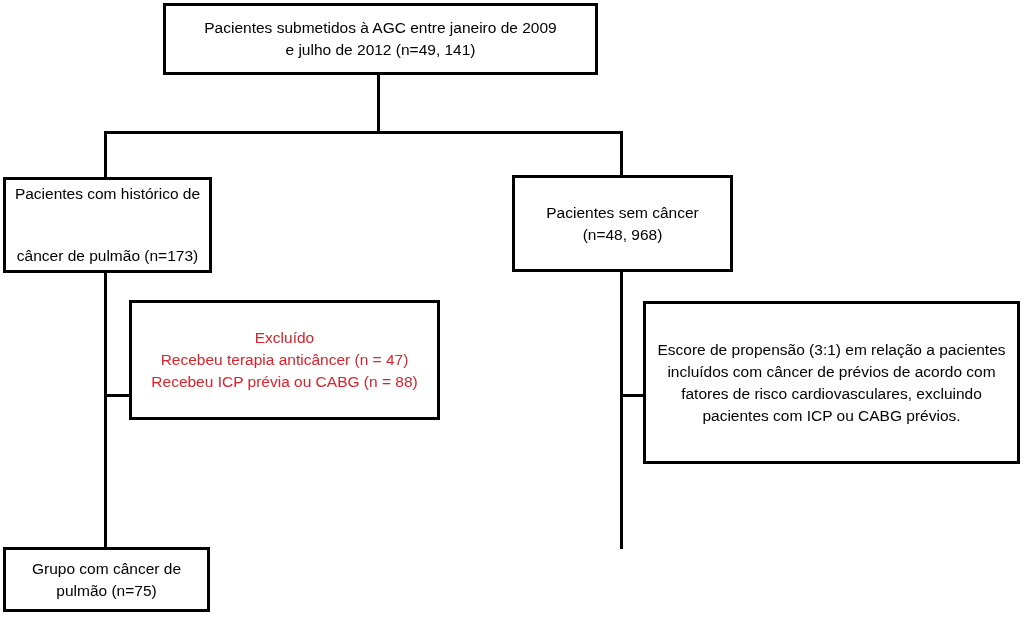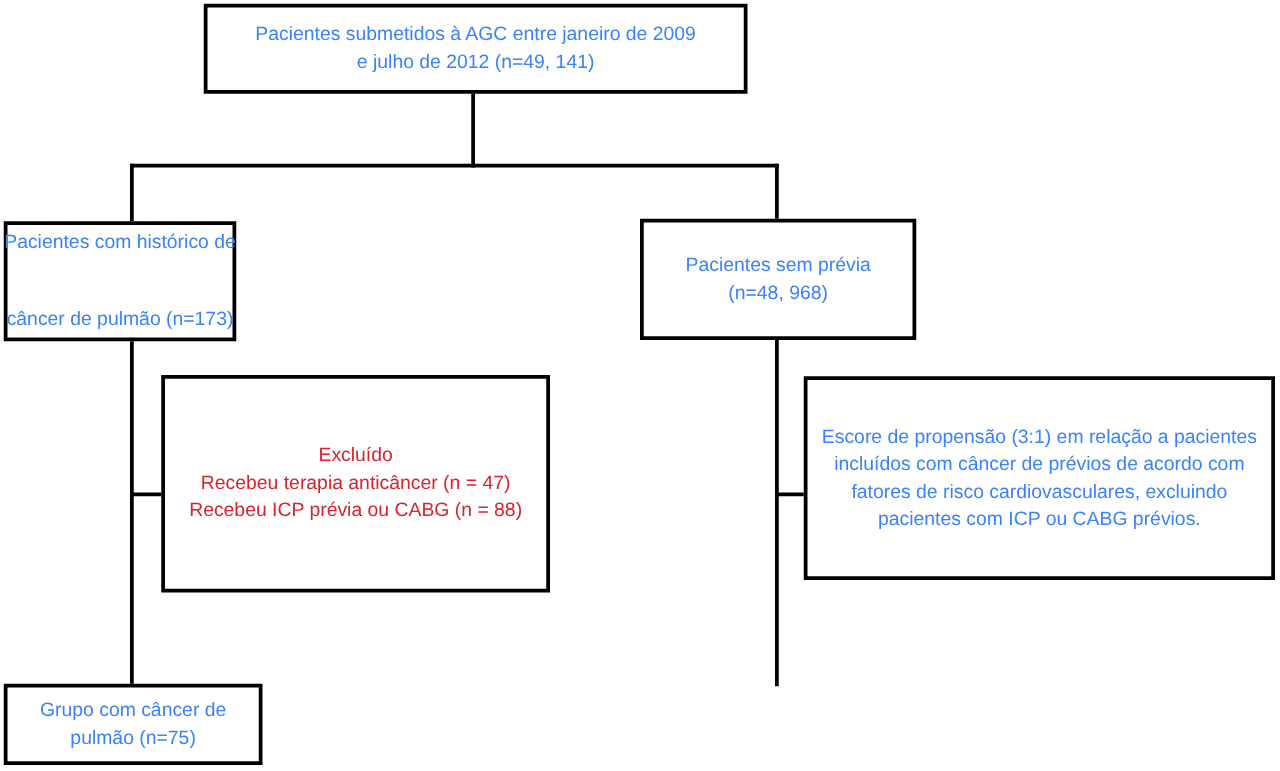--- a/index.html
+++ b/index.html
@@ -18,41 +18,41 @@
   .node {
     position: absolute;
     box-sizing: border-box;
     background: #ffffff;
     border: 3px solid #000000;
     display: flex;
     flex-direction: column;
     align-items: center;
     justify-content: center;
     text-align: center;
-    color: #3b82f6;
+    color: #000000;
     font-size: 15.5px;
     line-height: 22px;
     z-index: 2;
   }
   .node .txt-line {
     white-space: nowrap;
   }
   .node.excluded {
     color: #d8232d;
   }
   .connector {
     position: absolute;
     background: #000000;
     z-index: 1;
   }
   
   #box-enrollment      { left: 163px; top: 3px;   width: 435px; height: 72px; }
-  #box-lung-history    { left: 3px;   top: 177px; width: 186px; height: 96px; gap: 40px; }
+  #box-lung-history    { left: 3px;   top: 177px; width: 209px; height: 96px; gap: 40px; }
   #box-no-cancer       { left: 512px; top: 175px; width: 221px; height: 97px; }
-  #box-excluded        { left: 129px; top: 300px; width: 311px; height: 174px; }
+  #box-excluded        { left: 129px; top: 300px; width: 311px; height: 120px; }
   #box-propensity      { left: 643px; top: 301px; width: 377px; height: 163px; }
   #box-group-cancer    { left: 3px;   top: 547px; width: 207px; height: 65px; }
   #box-group-no-cancer { left: 516px; top: 548px; width: 211px; height: 65px; }
   
   #conn-top-down        { left: 377px; top: 74px;  width: 3px;   height: 60px; }
   #conn-split-horiz     { left: 104px; top: 131px; width: 519px; height: 3px;  }
   #conn-left-branch     { left: 104px; top: 131px; width: 3px;   height: 47px; }
   #conn-right-branch    { left: 620px; top: 131px; width: 3px;   height: 45px; }
   #conn-left-chain      { left: 104px; top: 272px; width: 3px;   height: 276px; }
   #conn-left-stub       { left: 104px; top: 394px; width: 27px;  height: 3px;  }
@@ -77,21 +77,21 @@
     <div class="txt-line">Pacientes submetidos à AGC entre janeiro de 2009</div>
     <div class="txt-line">e julho de 2012 (n=49, 141)</div>
   </div>
 
   <div class="node" id="box-lung-history">
     <div class="txt-line">Pacientes com histórico de</div>
     <div class="txt-line">câncer de pulmão (n=173)</div>
   </div>
 
   <div class="node" id="box-no-cancer">
-    <div class="txt-line">Pacientes sem prévia</div>
+    <div class="txt-line">Pacientes sem câncer</div>
     <div class="txt-line">(n=48, 968)</div>
   </div>
 
   <div class="node excluded" id="box-excluded">
     <div class="txt-line">Excluído</div>
     <div class="txt-line">Recebeu terapia anticâncer (n = 47)</div>
     <div class="txt-line">Recebeu ICP prévia ou CABG (n = 88)</div>
   </div>
 
   <div class="node" id="box-propensity">

